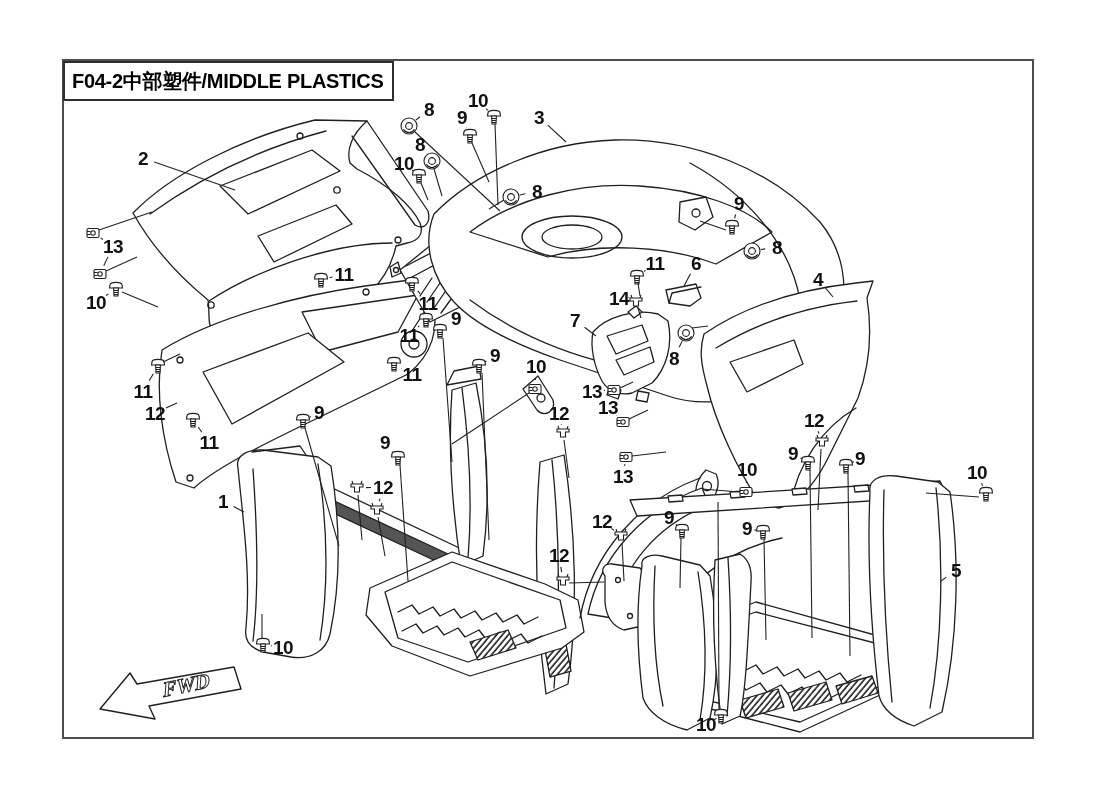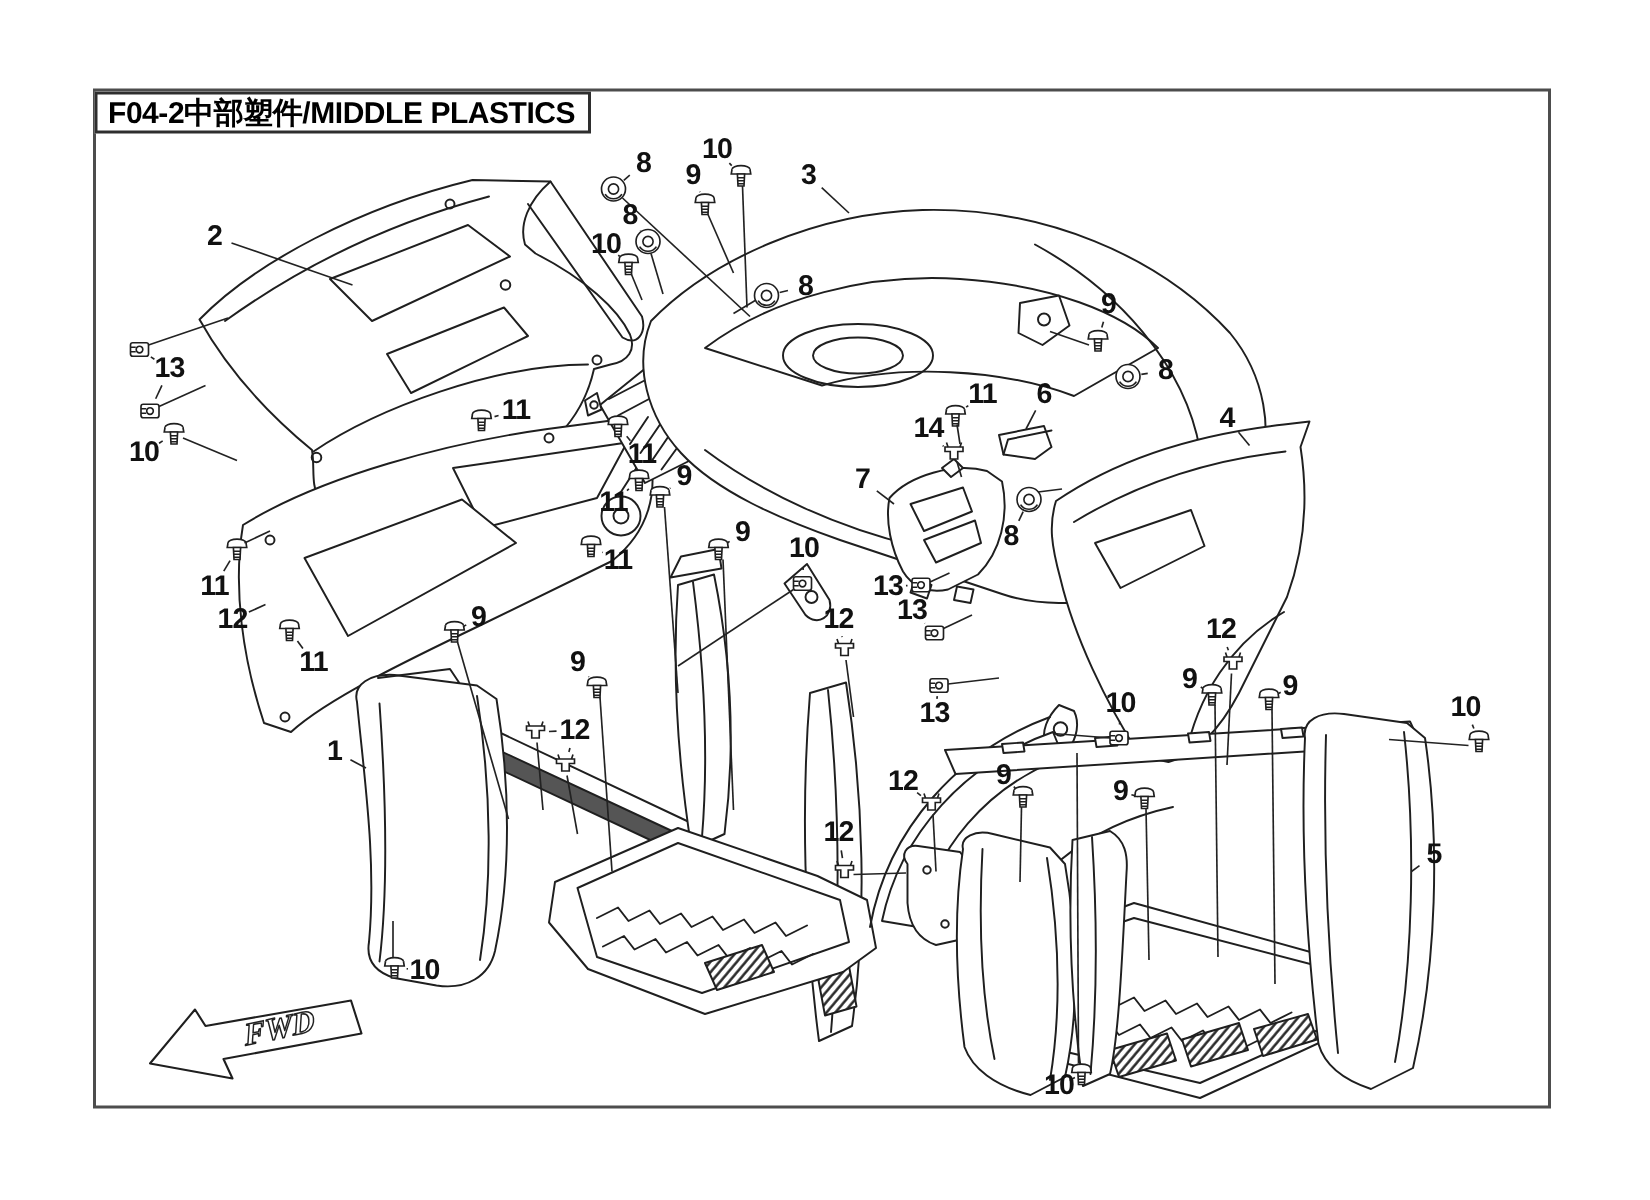--- a/index.html
+++ b/index.html
@@ -1,19 +1,19 @@
 <!DOCTYPE html>
 <html><head>
 <meta charset="utf-8">
 <style>
   html,body{margin:0;padding:0;background:#fff;}
   #stage{position:relative;width:1100px;height:800px;background:#fff;
          font-family:"Liberation Sans",sans-serif;overflow:hidden;}
   #art{position:absolute;left:0;top:0;}
-  #title-box{position:absolute;left:63px;top:61px;height:28px;min-width:320px;
+  #title-box{position:absolute;left:63px;top:61px;height:40px;min-width:320px;
              border:2px solid #2e2e2e;background:#fff;box-sizing:border-box;
              display:flex;align-items:center;padding:0 9px 0 7px;
              font-weight:700;font-size:20px;color:#000;letter-spacing:-0.3px;
              white-space:nowrap;z-index:3;}
   .callout{position:absolute;transform:translate(-50%,-50%);
            font-weight:700;font-size:19px;color:#111;line-height:1;
            letter-spacing:-0.5px;z-index:2;}
 </style>
 </head>
 <body>
@@ -316,21 +316,21 @@
     <div class="callout" style="left: 537px; top: 191px;">8</div>
     <div class="callout" style="left: 739px; top: 203px;">9</div>
     <div class="callout" style="left: 777px; top: 247px;">8</div>
     <div class="callout" style="left: 113px; top: 246px;">13</div>
     <div class="callout" style="left: 96px; top: 302px;">10</div>
     <div class="callout" style="left: 344px; top: 274px;">11</div>
     <div class="callout" style="left: 428px; top: 303px;">11</div>
     <div class="callout" style="left: 409px; top: 335px;">11</div>
     <div class="callout" style="left: 412px; top: 374px;">11</div>
     <div class="callout" style="left: 655px; top: 263px;">11</div>
-    <div class="callout" style="left: 619px; top: 286px;">14</div>
+    <div class="callout" style="left: 619px; top: 298px;">14</div>
     <div class="callout" style="left: 696px; top: 263px;">6</div>
     <div class="callout" style="left: 818px; top: 279px;">4</div>
     <div class="callout" style="left: 575px; top: 320px;">7</div>
     <div class="callout" style="left: 674px; top: 358px;">8</div>
     <div class="callout" style="left: 592px; top: 391px;">13</div>
     <div class="callout" style="left: 608px; top: 407px;">13</div>
     <div class="callout" style="left: 143px; top: 391px;">11</div>
     <div class="callout" style="left: 155px; top: 413px;">12</div>
     <div class="callout" style="left: 209px; top: 442px;">11</div>
     <div class="callout" style="left: 456px; top: 318px;">9</div>

